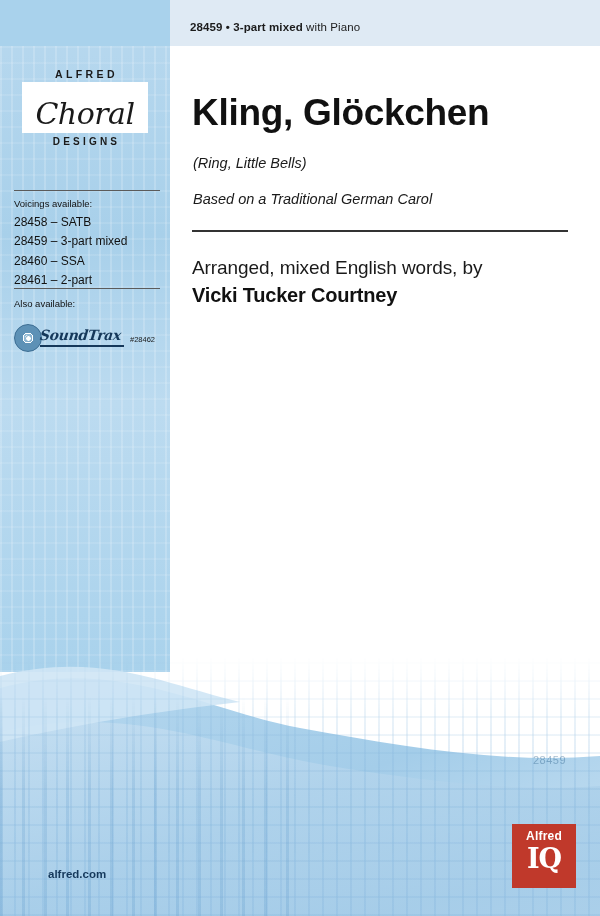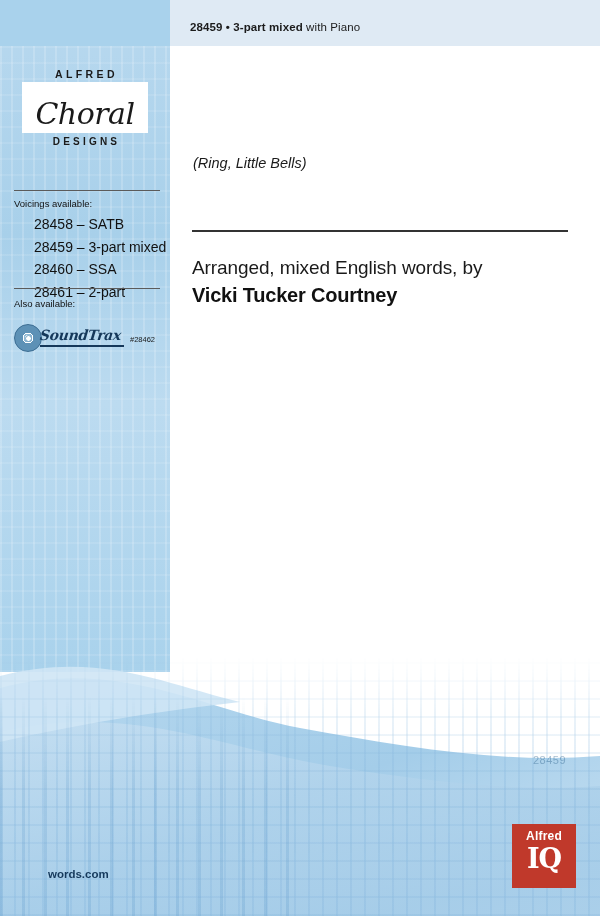--- a/index.html
+++ b/index.html
@@ -144,24 +144,23 @@
     position: absolute;
     font-size: 9.5px;
     color: #111;
     line-height: 1.55;
     white-space: nowrap;
   }
   .voicings-list {
     position: absolute;
     left: 14px;
     top: 213px;
-    font-size: 14px;
+    font-size: 12px;
     color: #111;
     line-height: 1.62;
-    padding-left: 20px;
   }
   .also-avail {
     position: absolute;
     left: 14px;
     top: 298px;
     font-size: 9.5px;
     color: #111;
   }
 
   
@@ -377,26 +376,28 @@
   <div class="rule" style="left:14px; top:288px; width:146px;"></div>
   <div class="also-avail">Also available:</div>
 
   <div class="soundtrax">
     <div class="cd-icon"></div>
     <div class="soundtrax-word">SoundTrax</div>
     <div class="soundtrax-underline"></div>
     <div class="soundtrax-num">#28462</div>
   </div>
 
+  <div class="title">Kling, Glöckchen</div>
   <div class="subtitle">(Ring, Little Bells)</div>
+  <div class="basedon">Based on a Traditional German Carol</div>
   <div class="title-rule"></div>
   <div class="arranged">Arranged, mixed English words, by</div>
   <div class="arranger">Vicki Tucker Courtney</div>
 
   <div class="watermark">28459</div>
-  <div class="footer-url">words.com</div>
+  <div class="footer-url">alfred.com</div>
 
   <div class="alfred-logo">
     <div class="name">Alfred</div>
     <div class="mark">IQ</div>
   </div>
 
 </div>
 
 </body></html>

